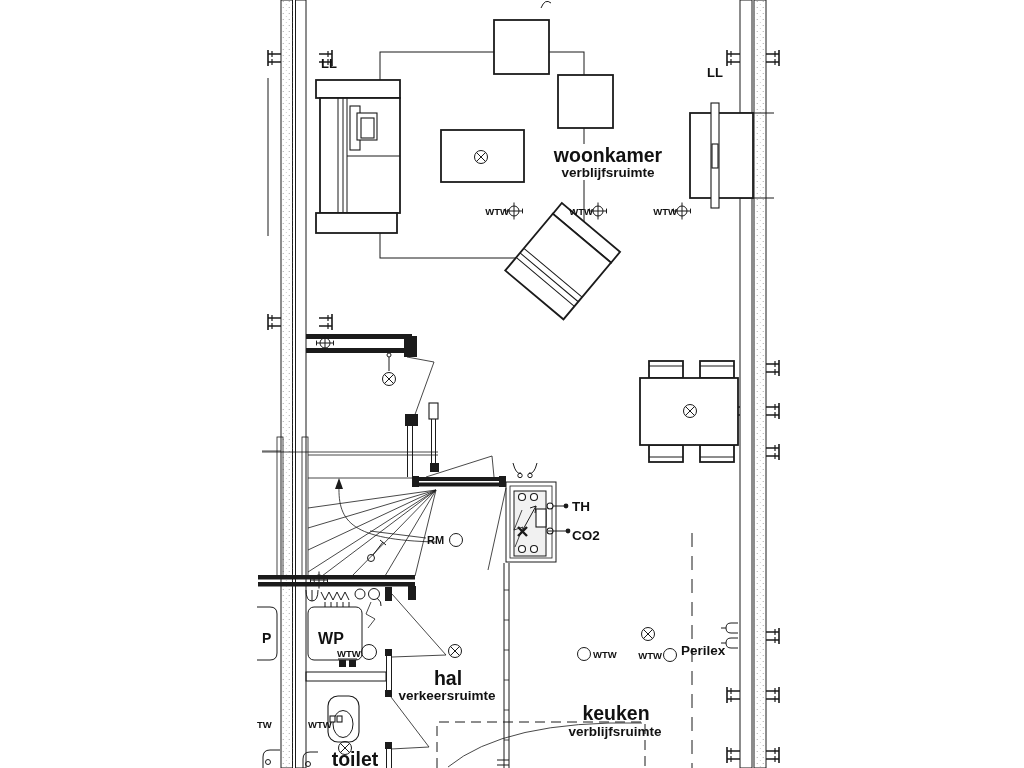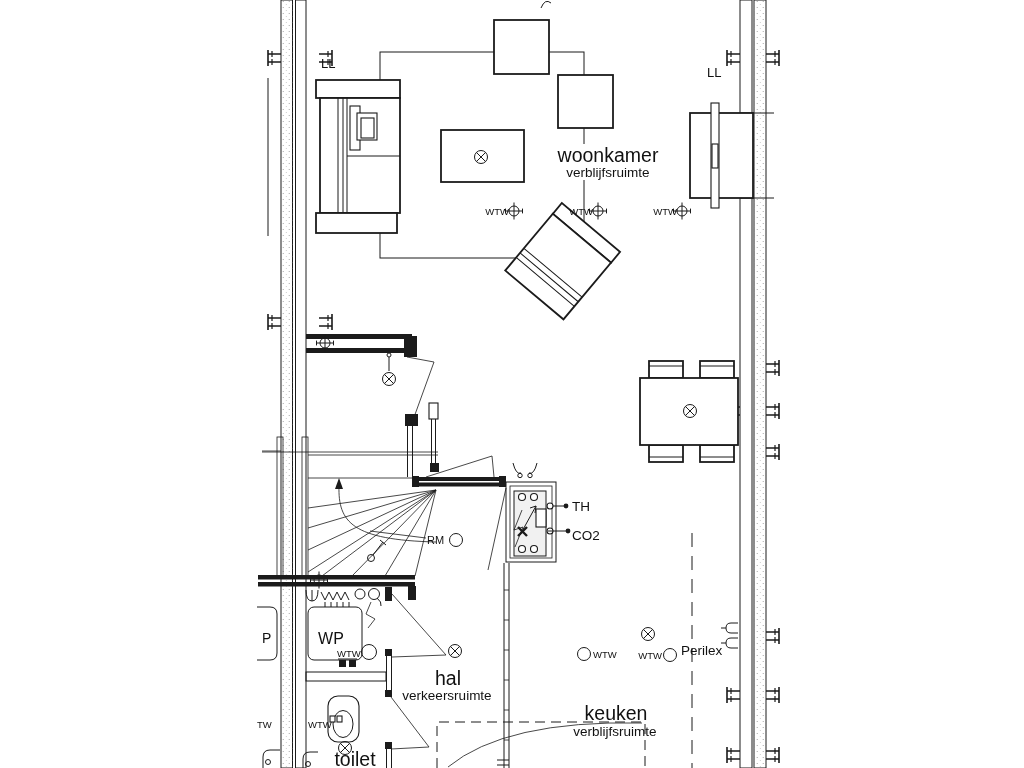--- a/index.html
+++ b/index.html
@@ -1,16 +1,16 @@
 <!DOCTYPE html>
 <html><head>
 <meta charset="utf-8">
 <style>
   html,body{margin:0;padding:0;background:#ffffff;}
-  .stage{position:relative;width:1024px;height:768px;background:#fff;overflow:hidden;}
+  .stage{position:relative;width:1024px;height:768px;background:#fff;overflow:hidden;font-weight:bold;}
   svg{display:block;}
   .s{stroke:#1b1b1b;fill:none;stroke-width:1;}
   .sw{stroke:#1b1b1b;fill:#ffffff;stroke-width:1.8;}
   .sw1{stroke:#1b1b1b;fill:#ffffff;stroke-width:1.1;}
   .thin{stroke:#1b1b1b;fill:none;stroke-width:0.8;}
   .blk{fill:#1b1b1b;stroke:none;}
   .t{font-family:"Liberation Sans","DejaVu Sans",sans-serif;fill:#111;stroke:none;}
 </style>
 </head>
 <body>

